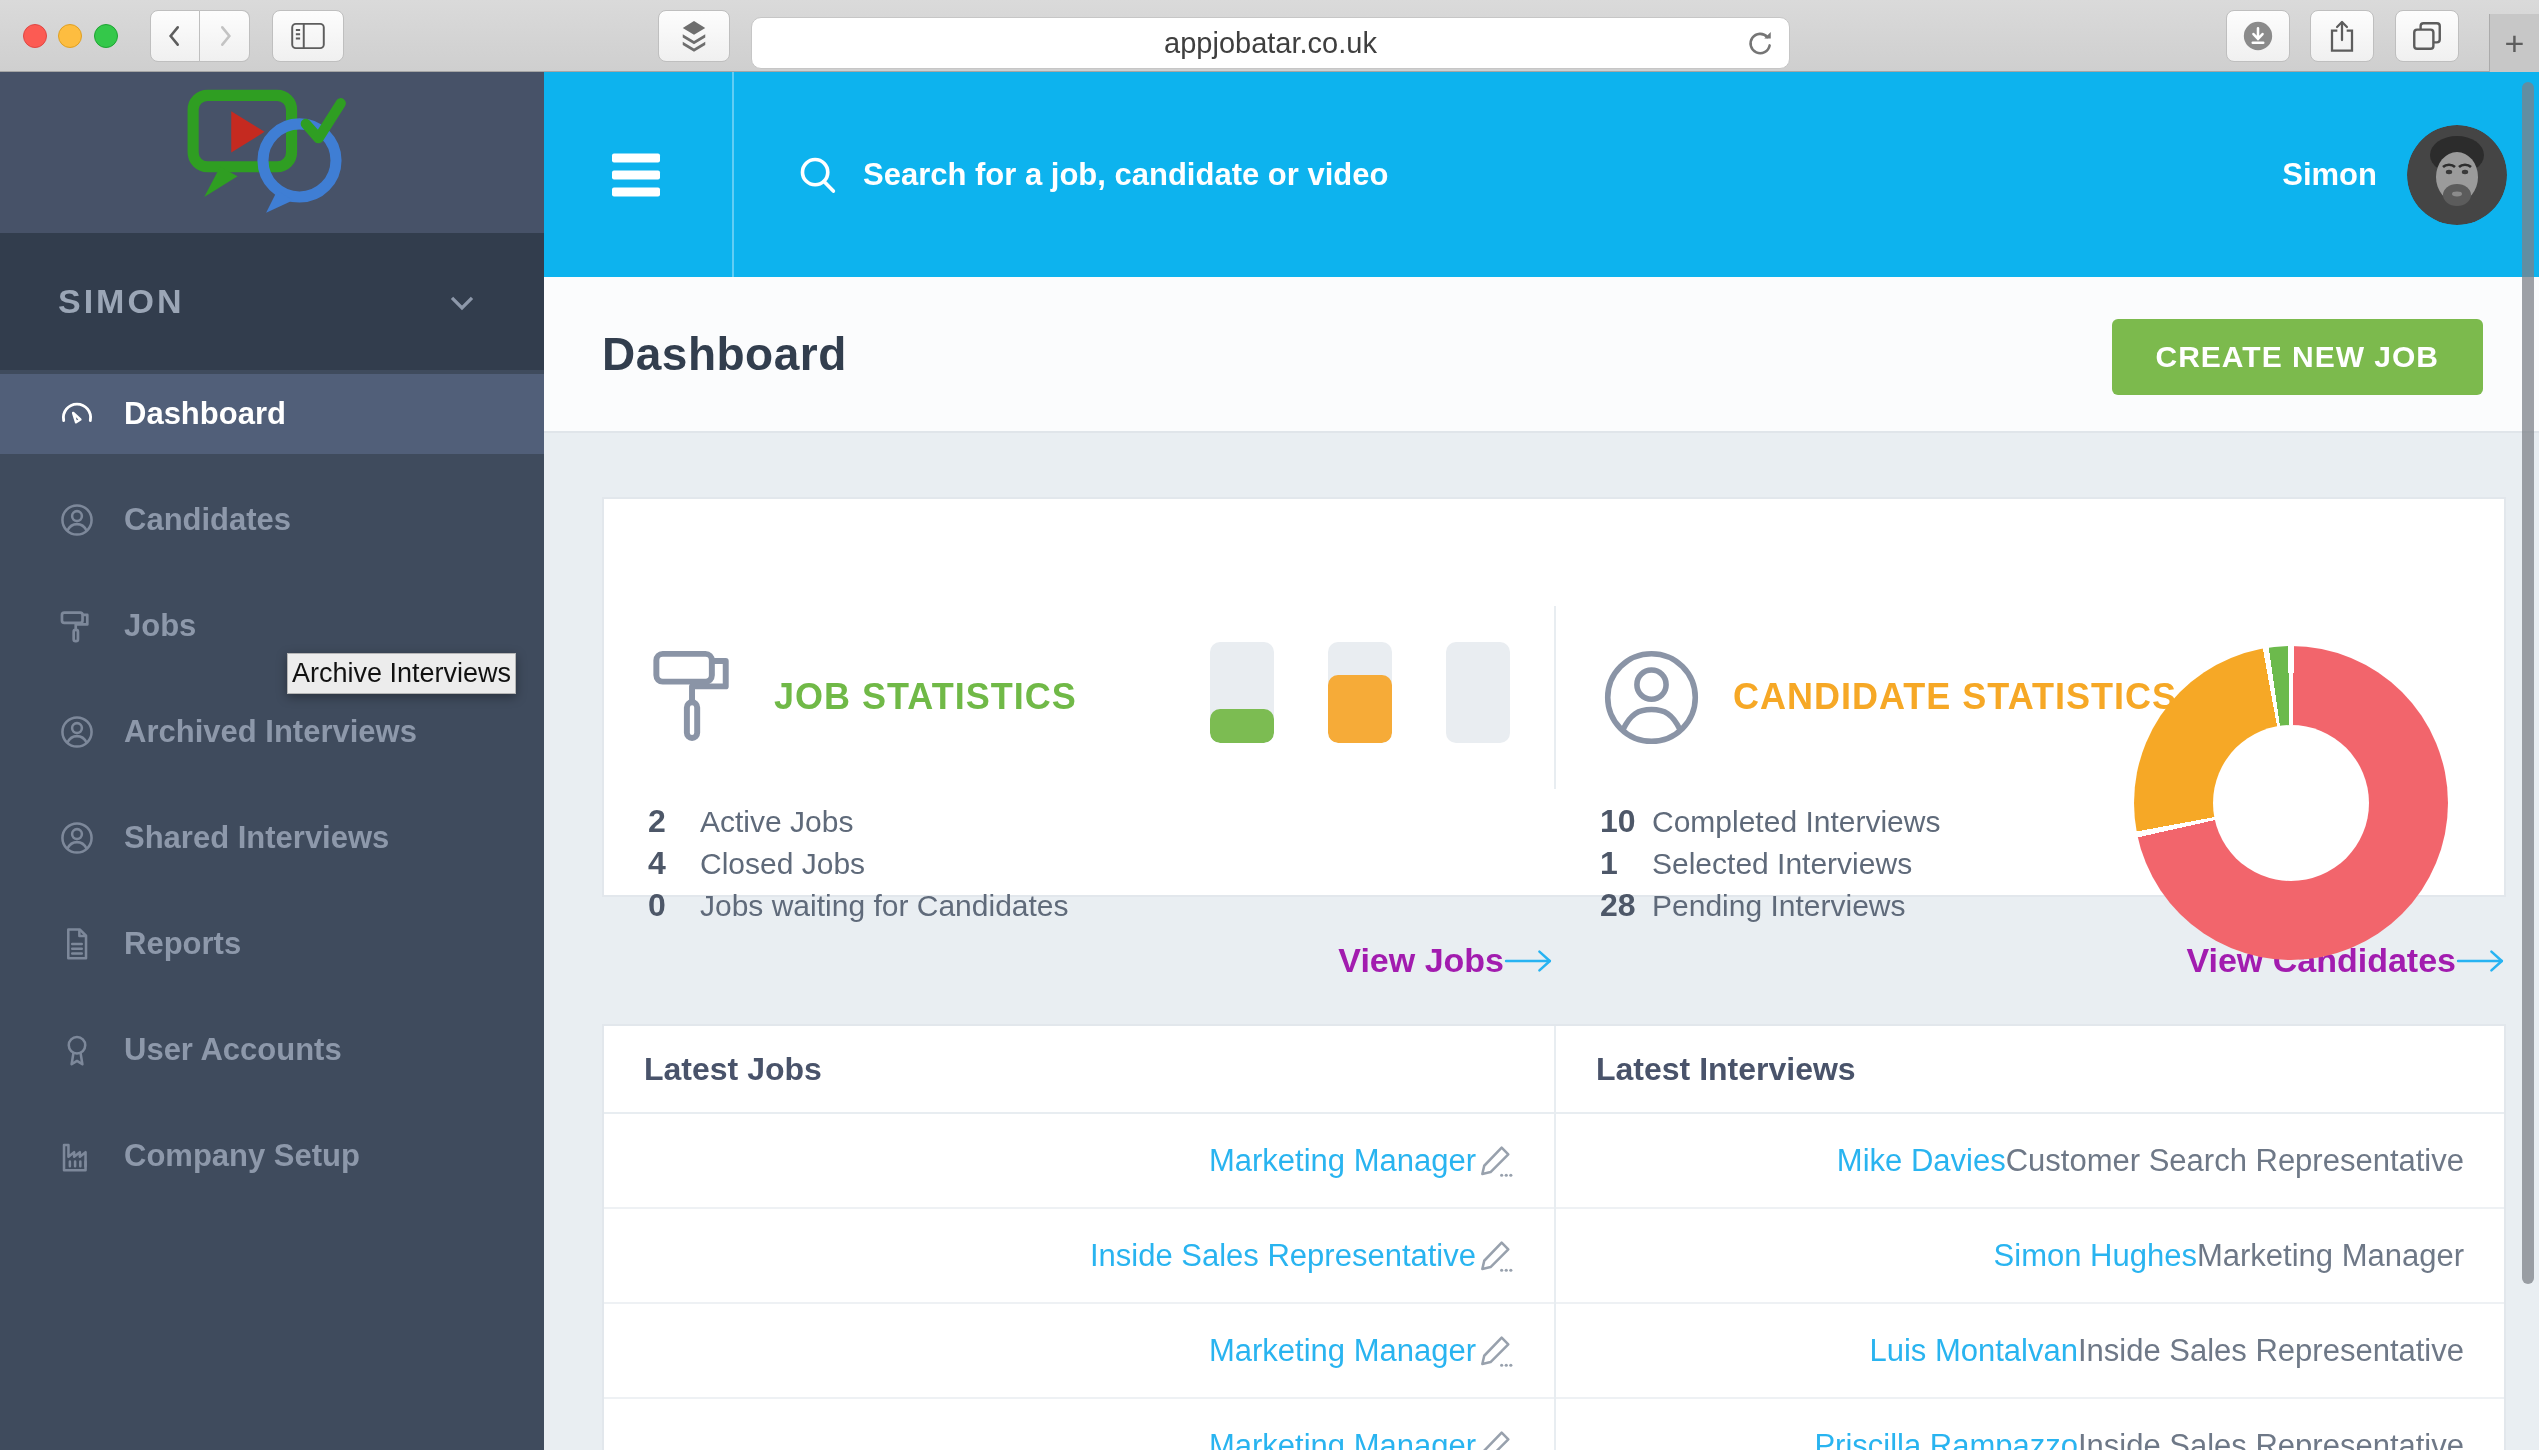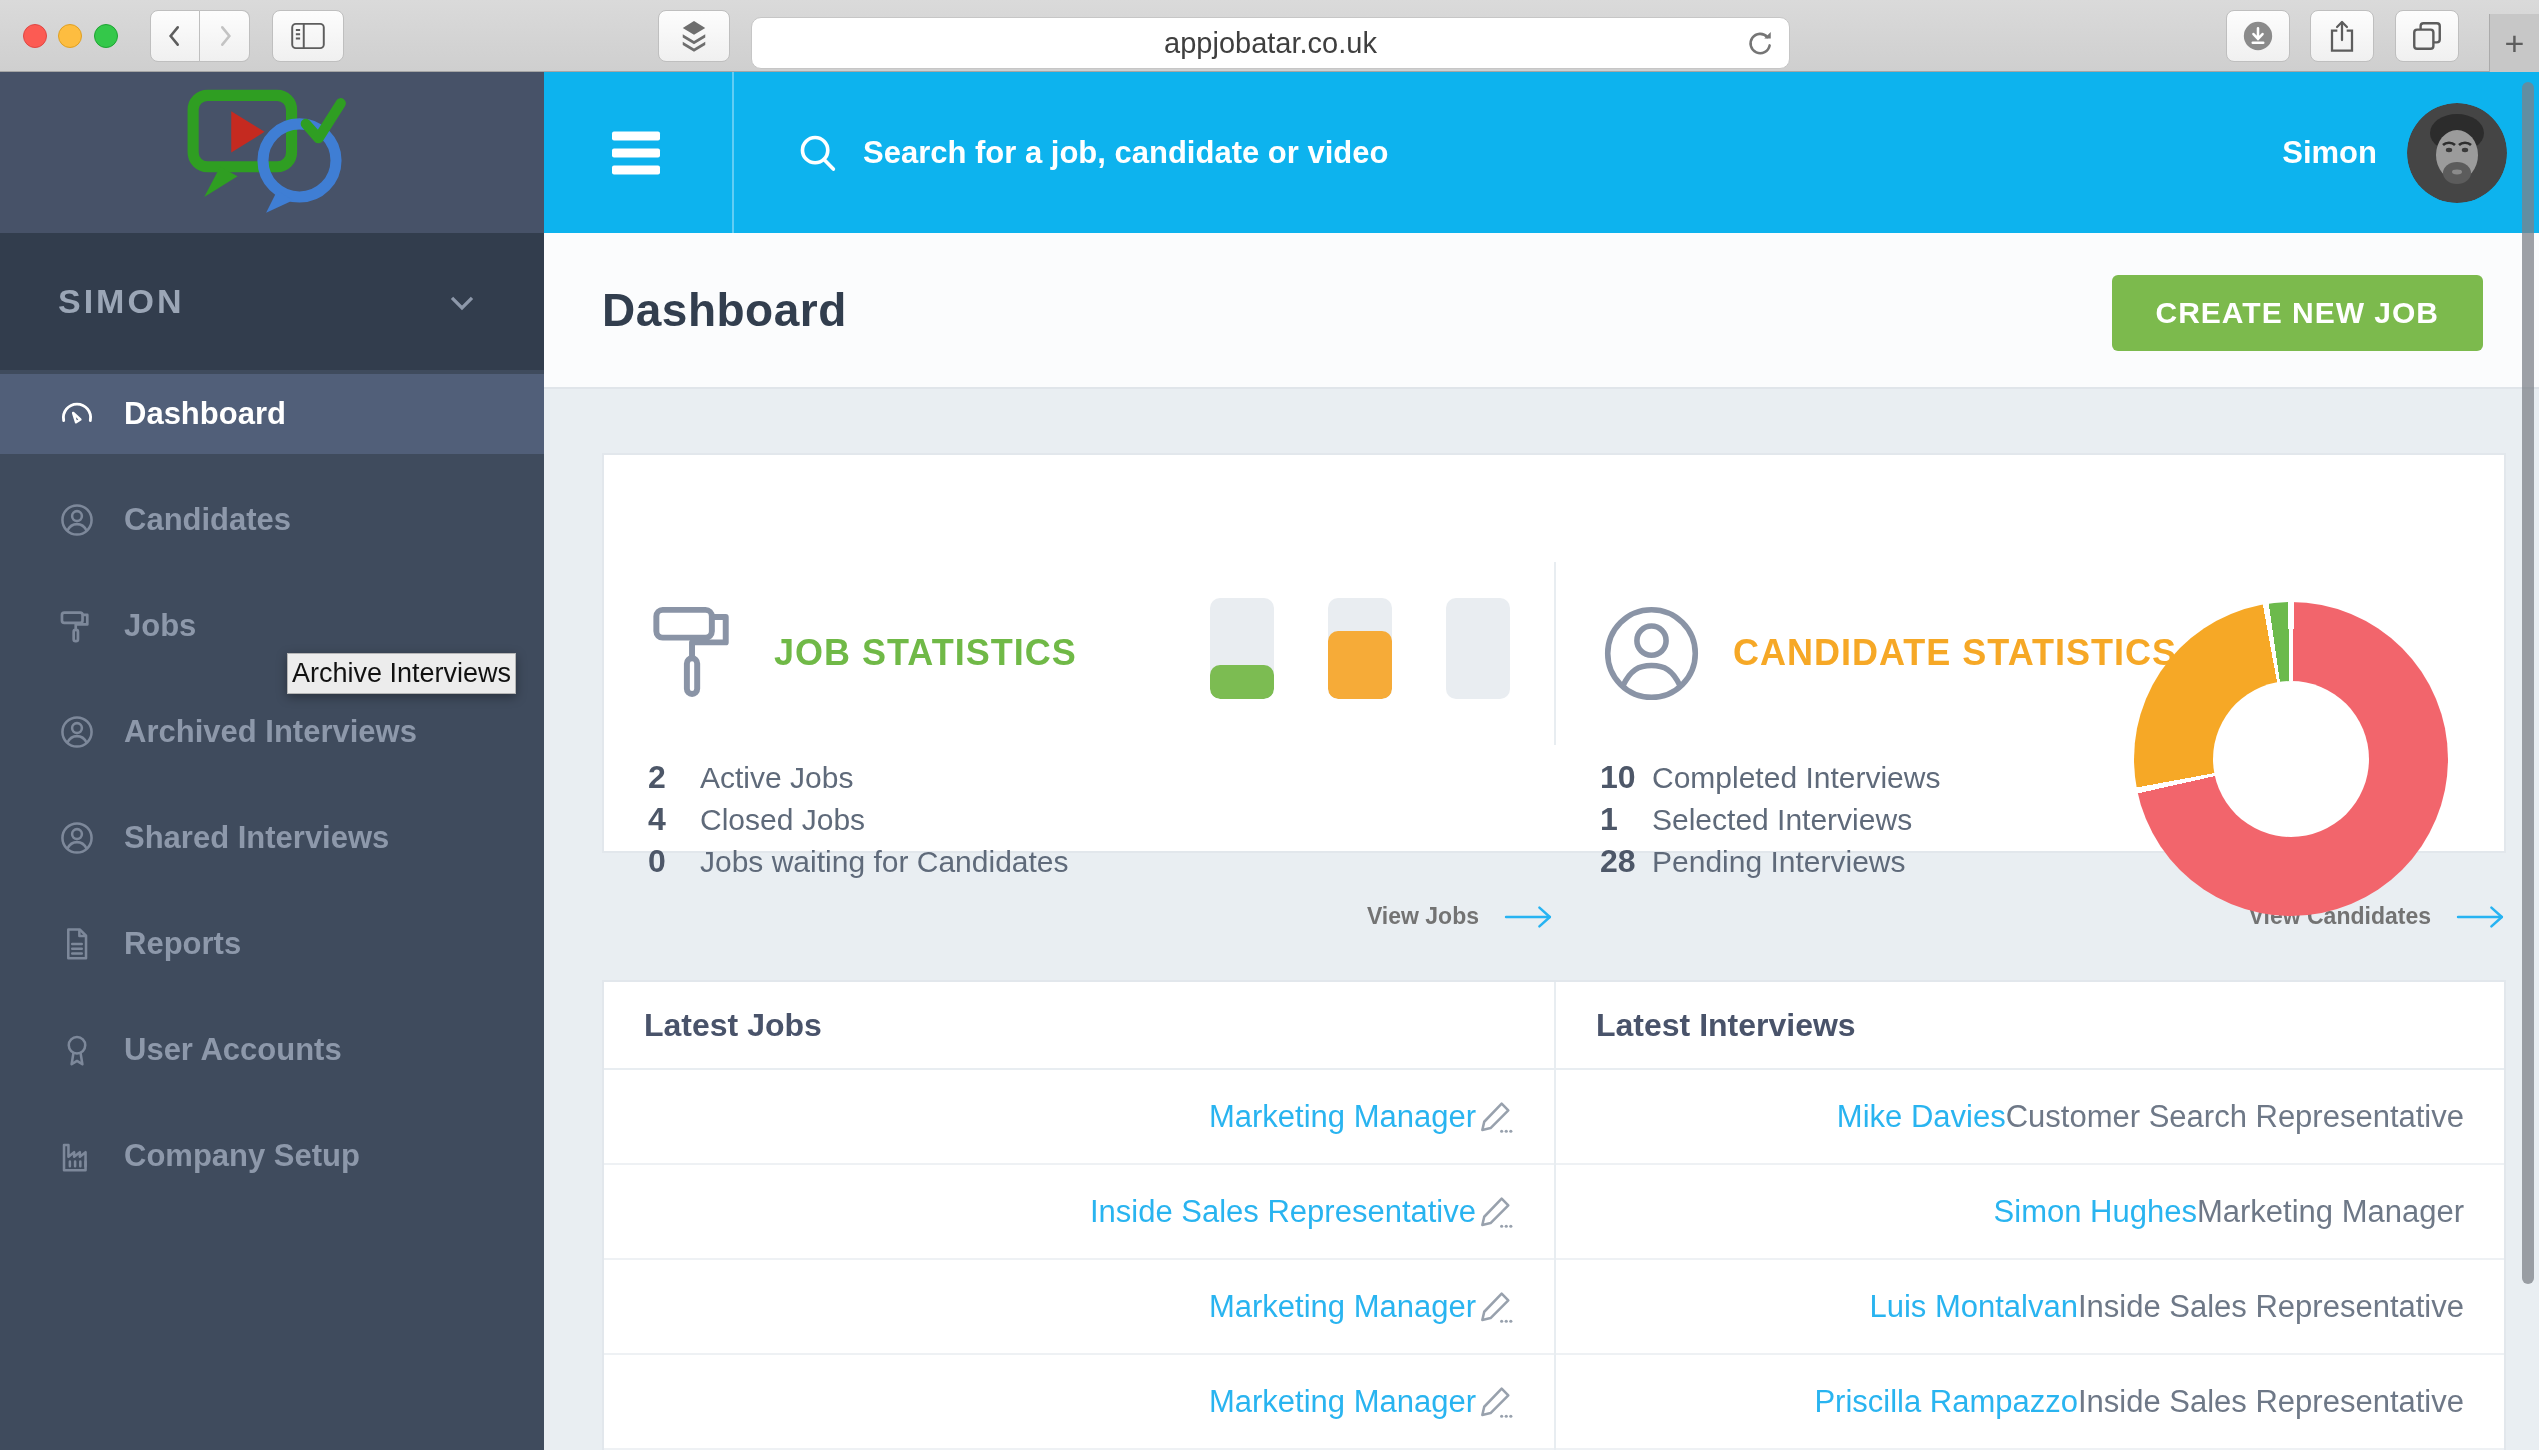--- a/index.html
+++ b/index.html
@@ -33,21 +33,21 @@
   .nav { padding-top:4px; }
   .nav-item { height:80px; margin-bottom:26px; display:flex; align-items:center; gap:28px; padding-left:58px; color:#8d98aa; font-size:31px; font-weight:bold; cursor:pointer; }
   .nav-item svg { opacity:.8; flex:none; }
   .nav-item.active { background:#515f79; color:#ffffff; }
   .nav-item.active svg { opacity:1; }
   .tooltip { position:absolute; left:287px; top:581px; background:#ececec; border:1px solid #b5b5b5; box-shadow:0 3px 10px rgba(0,0,0,.35); padding:4px 4px; font-size:27px; color:#111; white-space:nowrap; z-index:40; }
 
   
   .main { flex:1; min-width:0; display:flex; flex-direction:column; background:#e9eef2; }
 
-  .topbar { position:relative; height:161px; flex:none; background:#0db3ee;text-decoration:underline; }
+  .topbar { position:relative; height:205px; flex:none; background:#0db3ee;text-decoration:underline; }
   .hamburger { position:absolute; left:68px; top:50%; transform:translateY(-50%); width:48px; display:flex; flex-direction:column; gap:8px; cursor:pointer; }
   .hamburger span { display:block; height:9px; background:#fff; border-radius:2px; }
   .top-divider { position:absolute; left:188px; top:0; bottom:0; width:2px; background:rgba(255,255,255,.35); }
   .search-wrap { position:absolute; left:251px; top:0; bottom:0; display:flex; align-items:center; gap:22px; }
   .search-input { width:1095px; background:transparent; border:none; outline:none; color:#fff; font-size:31px; font-weight:bold; font-family:inherit; }
   .search-input::placeholder { color:#fff; opacity:1; }
   .user { position:absolute; right:32px; top:0; bottom:0; display:flex; align-items:center; gap:30px; cursor:pointer; }
   .user-name { color:#fff; font-size:31px; font-weight:bold; }
   .avatar { width:100px; height:100px; border-radius:50%; overflow:hidden; flex:none; }
 
@@ -71,21 +71,21 @@
   .stat-label { font-size:30px; color:#5f6a7a; }
   .bars { position:absolute; right:44px; top:36px; bottom:46px; display:flex; gap:54px; }
   .track { position:relative; width:64px; background:#e9edf1; border-radius:10px; overflow:hidden; }
   .fill { position:absolute; left:0; right:0; bottom:0; border-radius:10px; }
   .donut { position:absolute; right:56px; top:40px; width:314px; height:314px; border-radius:50%; }
   .hole { position:absolute; inset:79px; background:#fff; border-radius:50%; }
 
   
   .links-row { margin:0 33px 0 58px; height:127px; display:flex; align-items:center; }
   .links-cell { width:50%; display:flex; justify-content:flex-end; }
-  .view-link { display:flex; align-items:center; gap:25px; color:#737373; font-size:23px; font-weight:bold; text-decoration:none; cursor:pointer; }
+  .view-link { display:flex; align-items:center; gap:0; color:#a21caf; font-size:34px; font-weight:bold; text-decoration:none; cursor:pointer; }
 
   
   .tables { position:relative; margin:0 33px 0 58px; height:517px; background:#fff; border:2px solid #e2e7ec; border-bottom:none; display:flex; overflow:hidden; }
   .tcol { width:50%; }
   .tcol + .tcol { border-left:2px solid #e8edf1; }
   .thead { height:88px; display:flex; align-items:center; padding:0 40px; font-size:32px; font-weight:bold; color:#49536a; border-bottom:2px solid #e8edf1; }
   .trow { height:95px; display:flex; align-items:center; justify-content:flex-end; padding:0 40px; border-bottom:2px solid #eef1f4; }
   .row-link { color:#29b4f0; font-size:31px; text-decoration:none; cursor:pointer; }
   .row-sub { color:#6e7887; font-size:31px; }
   .edit-btn { background:none; border:none; cursor:pointer; padding:0; line-height:0; }

